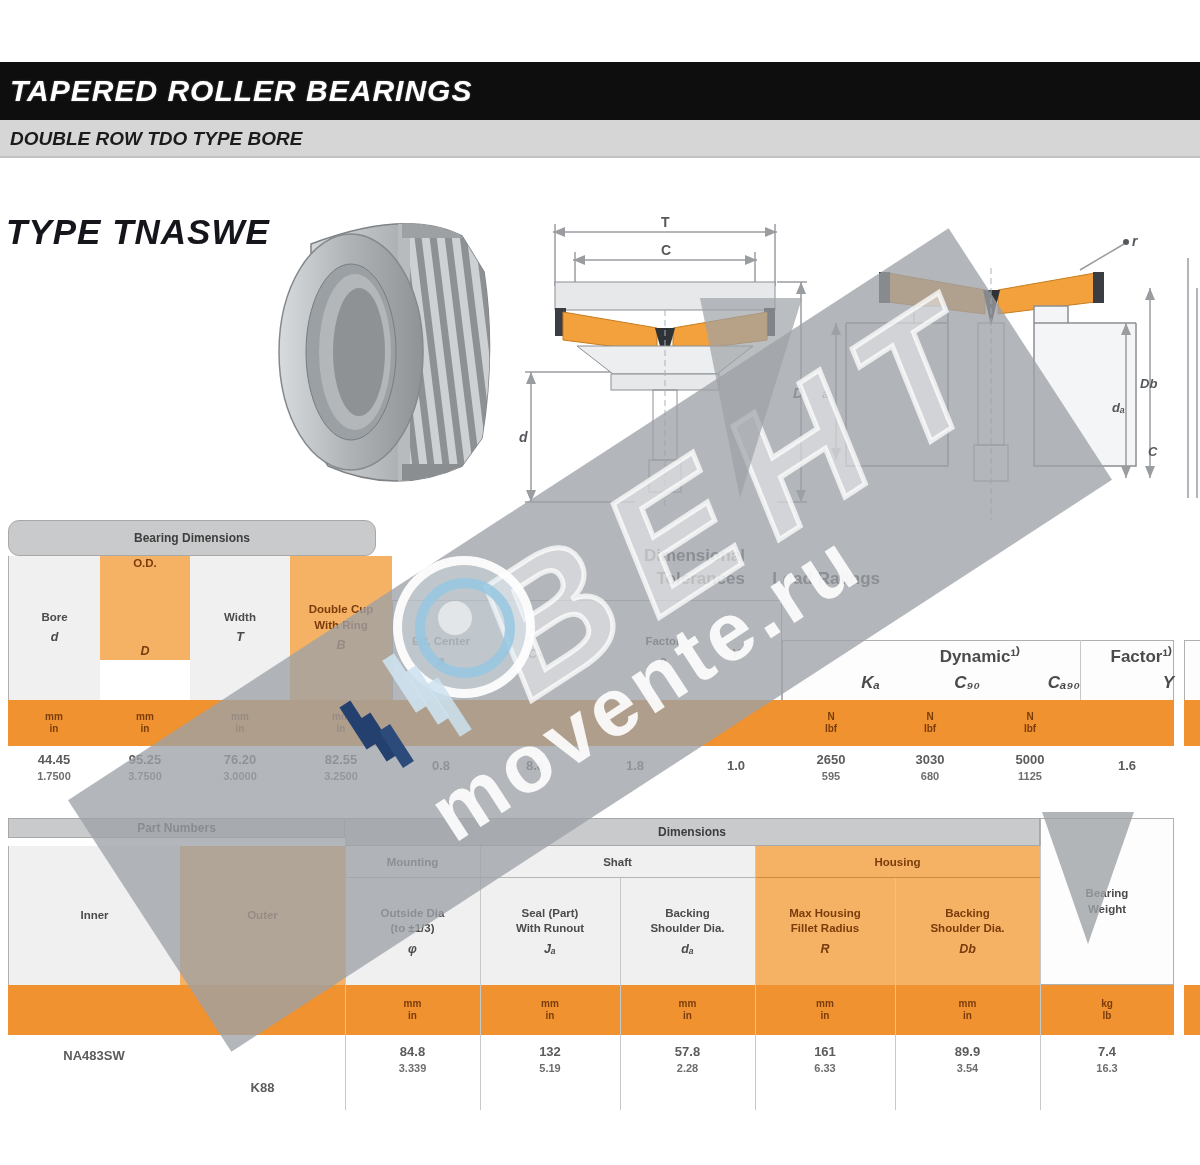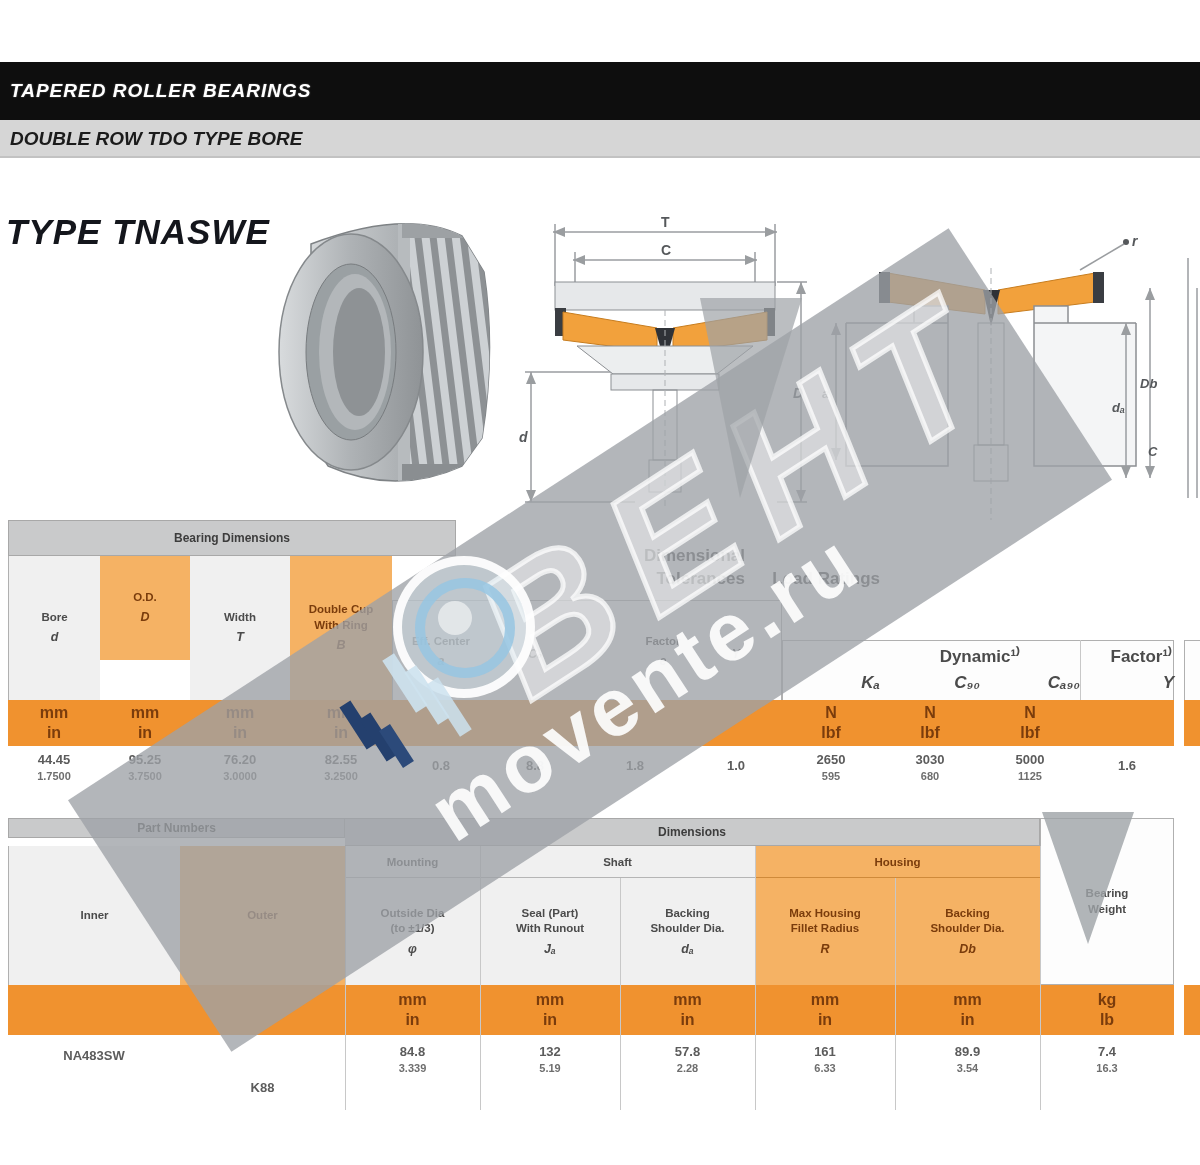--- a/index.html
+++ b/index.html
@@ -1,35 +1,35 @@
 <!DOCTYPE html>
 <html><head>
 <meta charset="utf-8">
 <style>
   html,body{margin:0;padding:0;background:#fff;}
   .page{position:relative;width:1200px;height:1165px;background:#fff;overflow:hidden;
         font-family:"Liberation Sans",sans-serif;}
   .abs{position:absolute;}
   .bar-black{left:0;top:62px;width:1200px;height:58px;background:#0e0e0e;color:#fff;
-             font-size:19px;font-weight:bold;font-style:italic;line-height:58px;padding-left:10px;
+             font-size:30px;font-weight:bold;font-style:italic;line-height:58px;padding-left:10px;
              letter-spacing:1px;box-sizing:border-box;text-shadow:0 0 2px rgba(255,255,255,.35);}
   .bar-gray{left:0;top:120px;width:1200px;height:38px;background:#d6d6d6;color:#1b1b1b;
             font-size:19px;font-weight:bold;font-style:italic;line-height:38px;padding-left:10px;
             box-sizing:border-box;border-bottom:2px solid #c2c2c2;}
   .type-title{left:6px;top:212px;font-size:35px;font-weight:bold;font-style:italic;color:#14161c;letter-spacing:1px;}
   .gband{background:#c9cacb;border:1px solid #a8a8a8;color:#3d3d3d;font-weight:bold;font-size:12px;
          display:flex;align-items:center;justify-content:center;box-sizing:border-box;}
   .hcell{display:flex;flex-direction:column;align-items:center;justify-content:center;text-align:center;
          font-size:11.5px;font-weight:bold;color:#4b4b4b;line-height:1.35;box-sizing:border-box;}
   .hcell .sym{font-style:italic;font-size:12.5px;margin-top:4px;}
   .orangehead{background:#f5b264;color:#7a3c0c;}
   .whitehead{background:#f0f0f0;}
   .orow{background:#f0922f;}
   .u{display:flex;flex-direction:column;align-items:center;justify-content:center;
-     font-size:16px;font-weight:bold;color:#7a3c0c;line-height:1.25;}
+     font-size:10px;font-weight:bold;color:#7a3c0c;line-height:1.25;}
   .val{display:flex;flex-direction:column;align-items:center;justify-content:flex-start;
        font-weight:bold;color:#5c5c5c;font-size:13px;line-height:1.3;text-align:center;}
   .val .s2{font-size:11px;color:#6e6e6e;font-weight:bold;}
   .box{border:1px solid #b0b0b0;background:#fff;box-sizing:border-box;}
   .flabel{font-size:17px;font-weight:bold;color:#4b4b4b;text-align:right;line-height:1.35;}
   .subband{border-bottom:1px solid #b5b5b5;display:flex;align-items:center;justify-content:center;
            font-size:11.5px;font-weight:bold;color:#4b4b4b;box-sizing:border-box;}
   .vline{background:#c8c8c8;width:1px;}
   
   .wm-band{left:65px;top:490px;width:1050px;height:300px;background:rgba(158,162,166,0.78);
@@ -162,29 +162,29 @@
     <text x="294" y="184" font-size="13" font-weight="bold" font-style="italic" fill="#55585b">dₐ</text>
     <text x="322" y="160" font-size="13" font-weight="bold" font-style="italic" fill="#55585b">Db</text>
     <text x="330" y="228" font-size="13" font-weight="bold" font-style="italic" fill="#55585b">C</text>
   </svg>
 
   <svg class="abs" style="left:1183px;top:248px;" width="17" height="260" viewBox="0 0 17 260">
     <line x1="5" y1="10" x2="5" y2="250" stroke="#9a9da0" stroke-width="1.5"></line>
     <line x1="14" y1="40" x2="14" y2="250" stroke="#9a9da0" stroke-width="1.5"></line>
   </svg>
 
-  <div class="abs gband" style="left:8px;top:520px;width:448px;height:36px;">
+  <div class="abs gband" style="left:8px;top:520px;width:368px;height:36px;border-radius:11px;">
     <span>Bearing Dimensions</span>
   </div>
 
   <div class="abs hcell whitehead" style="left:8px;top:556px;width:92px;height:144px;border-left:1px solid #b0b0b0;">
     <span>Bore</span>
     <span class="sym">d</span>
   </div>
-  <div class="abs hcell orangehead" style="left:100px;top:556px;width:90px;height:104px;">
+  <div class="abs hcell orangehead" style="left:100px;top:556px;width:90px;height:104px;justify-content:space-between;">
     <span>O.D.</span>
     <span class="sym">D</span>
   </div>
   <div class="abs hcell whitehead" style="left:190px;top:556px;width:100px;height:144px;">
     <span>Width</span>
     <span class="sym">T</span>
   </div>
   <div class="abs hcell orangehead" style="left:290px;top:556px;width:102px;height:144px;">
     <span>Double Cup</span>
     <span>With Ring</span>

